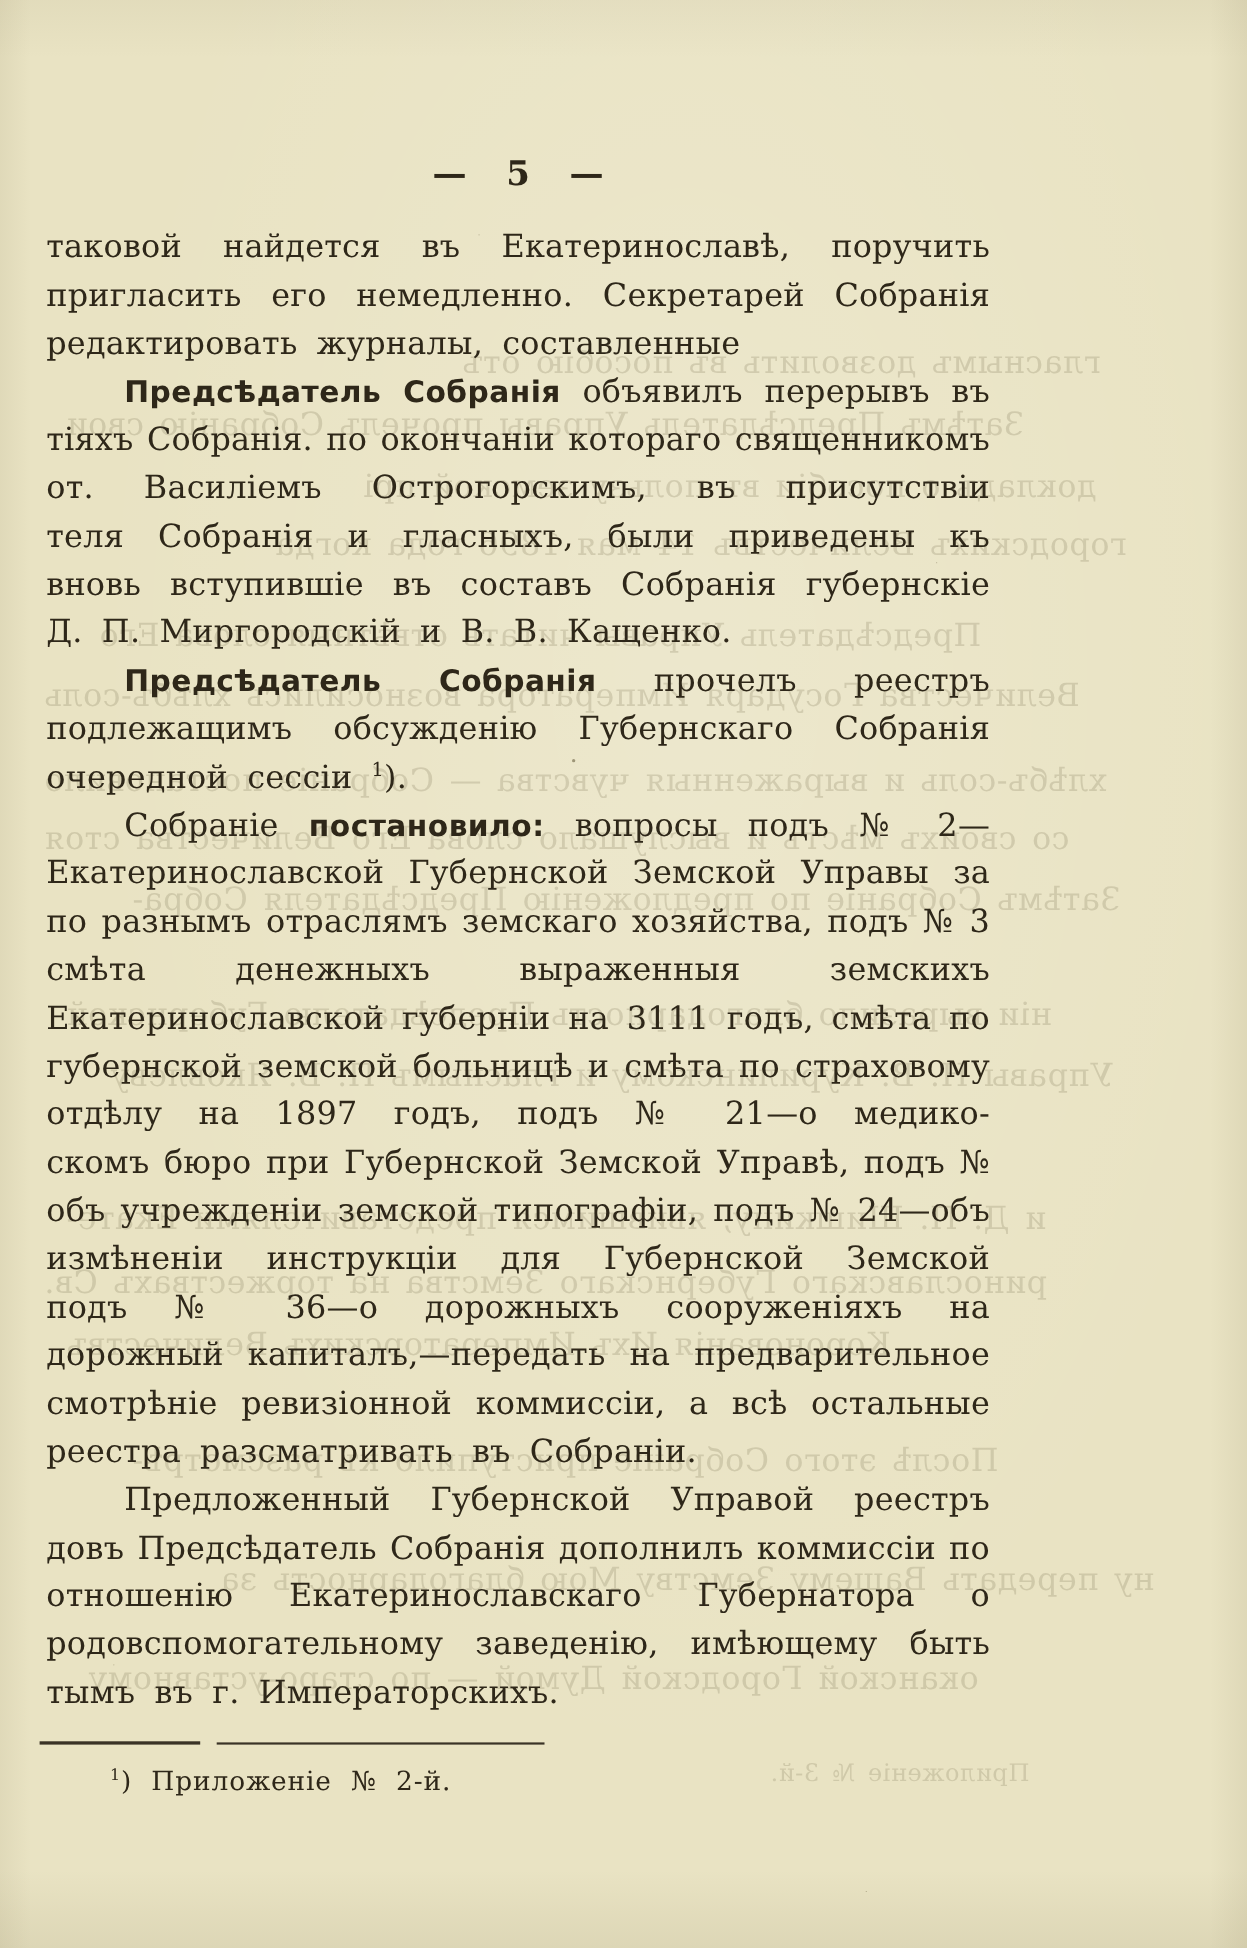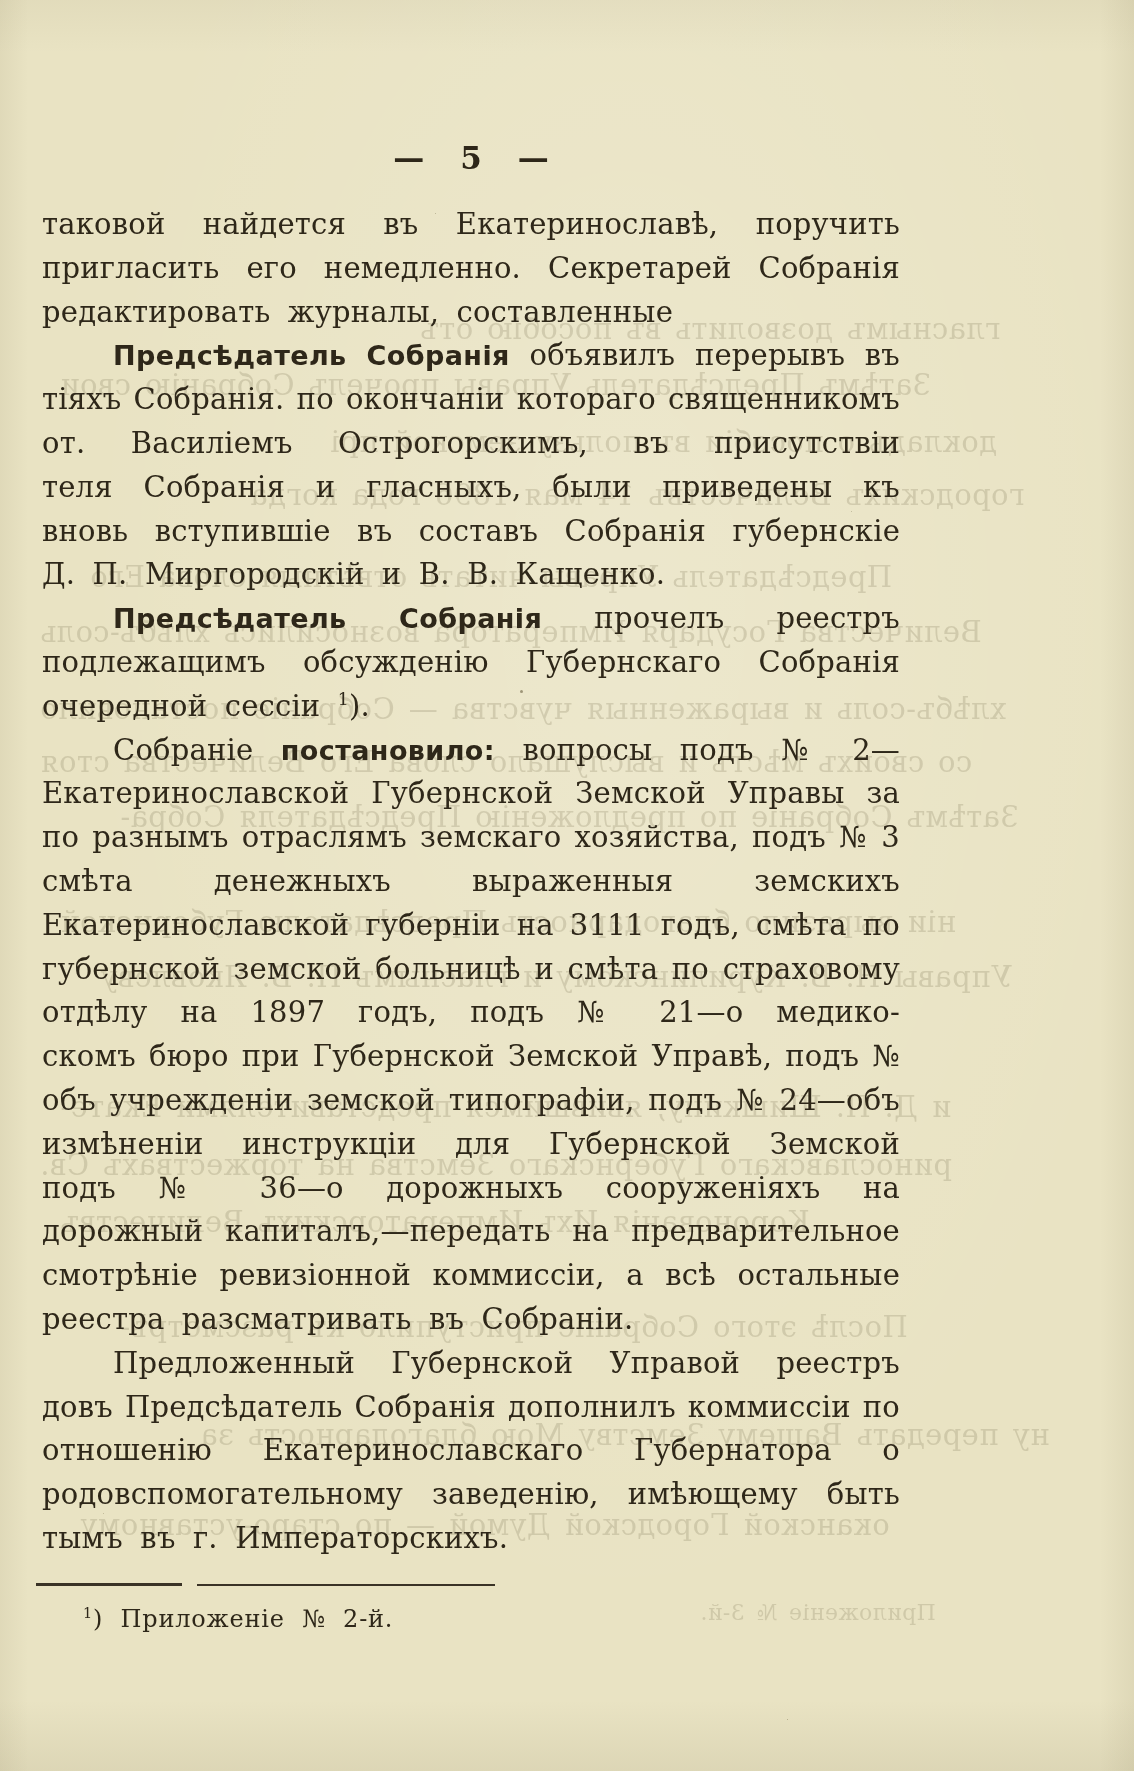--- a/index.html
+++ b/index.html
@@ -56,21 +56,21 @@
     font-weight:bold;
     font-size:27px;
     letter-spacing:0.4px;
   }
   .sup{vertical-align:super;font-size:60%;line-height:0;}
   
   .rule{position:absolute;background:#3a3326;z-index:2;}
   .rule1{left:36px;top:1583px;width:146px;height:3px;}
   .rule2{left:197px;top:1584px;width:298px;height:2px;}
   .footnote{
-    position:absolute;left:31px;top:1602px;width:858px;z-index:2;
+    position:absolute;left:48px;top:1602px;width:858px;z-index:2;
     font-size:24px;letter-spacing:0.8px;
   }
   .footnote .line{height:34px;line-height:34px;padding-left:52px;word-spacing:9px;}
   
   .specks{position:absolute;inset:0;z-index:1;}
   .speck{
     position:absolute;width:3px;height:3px;border-radius:50%;
     background:rgba(95,84,52,0.55);
     box-shadow:
       -212px 452px 0 -1px rgba(95,84,52,0.4),

